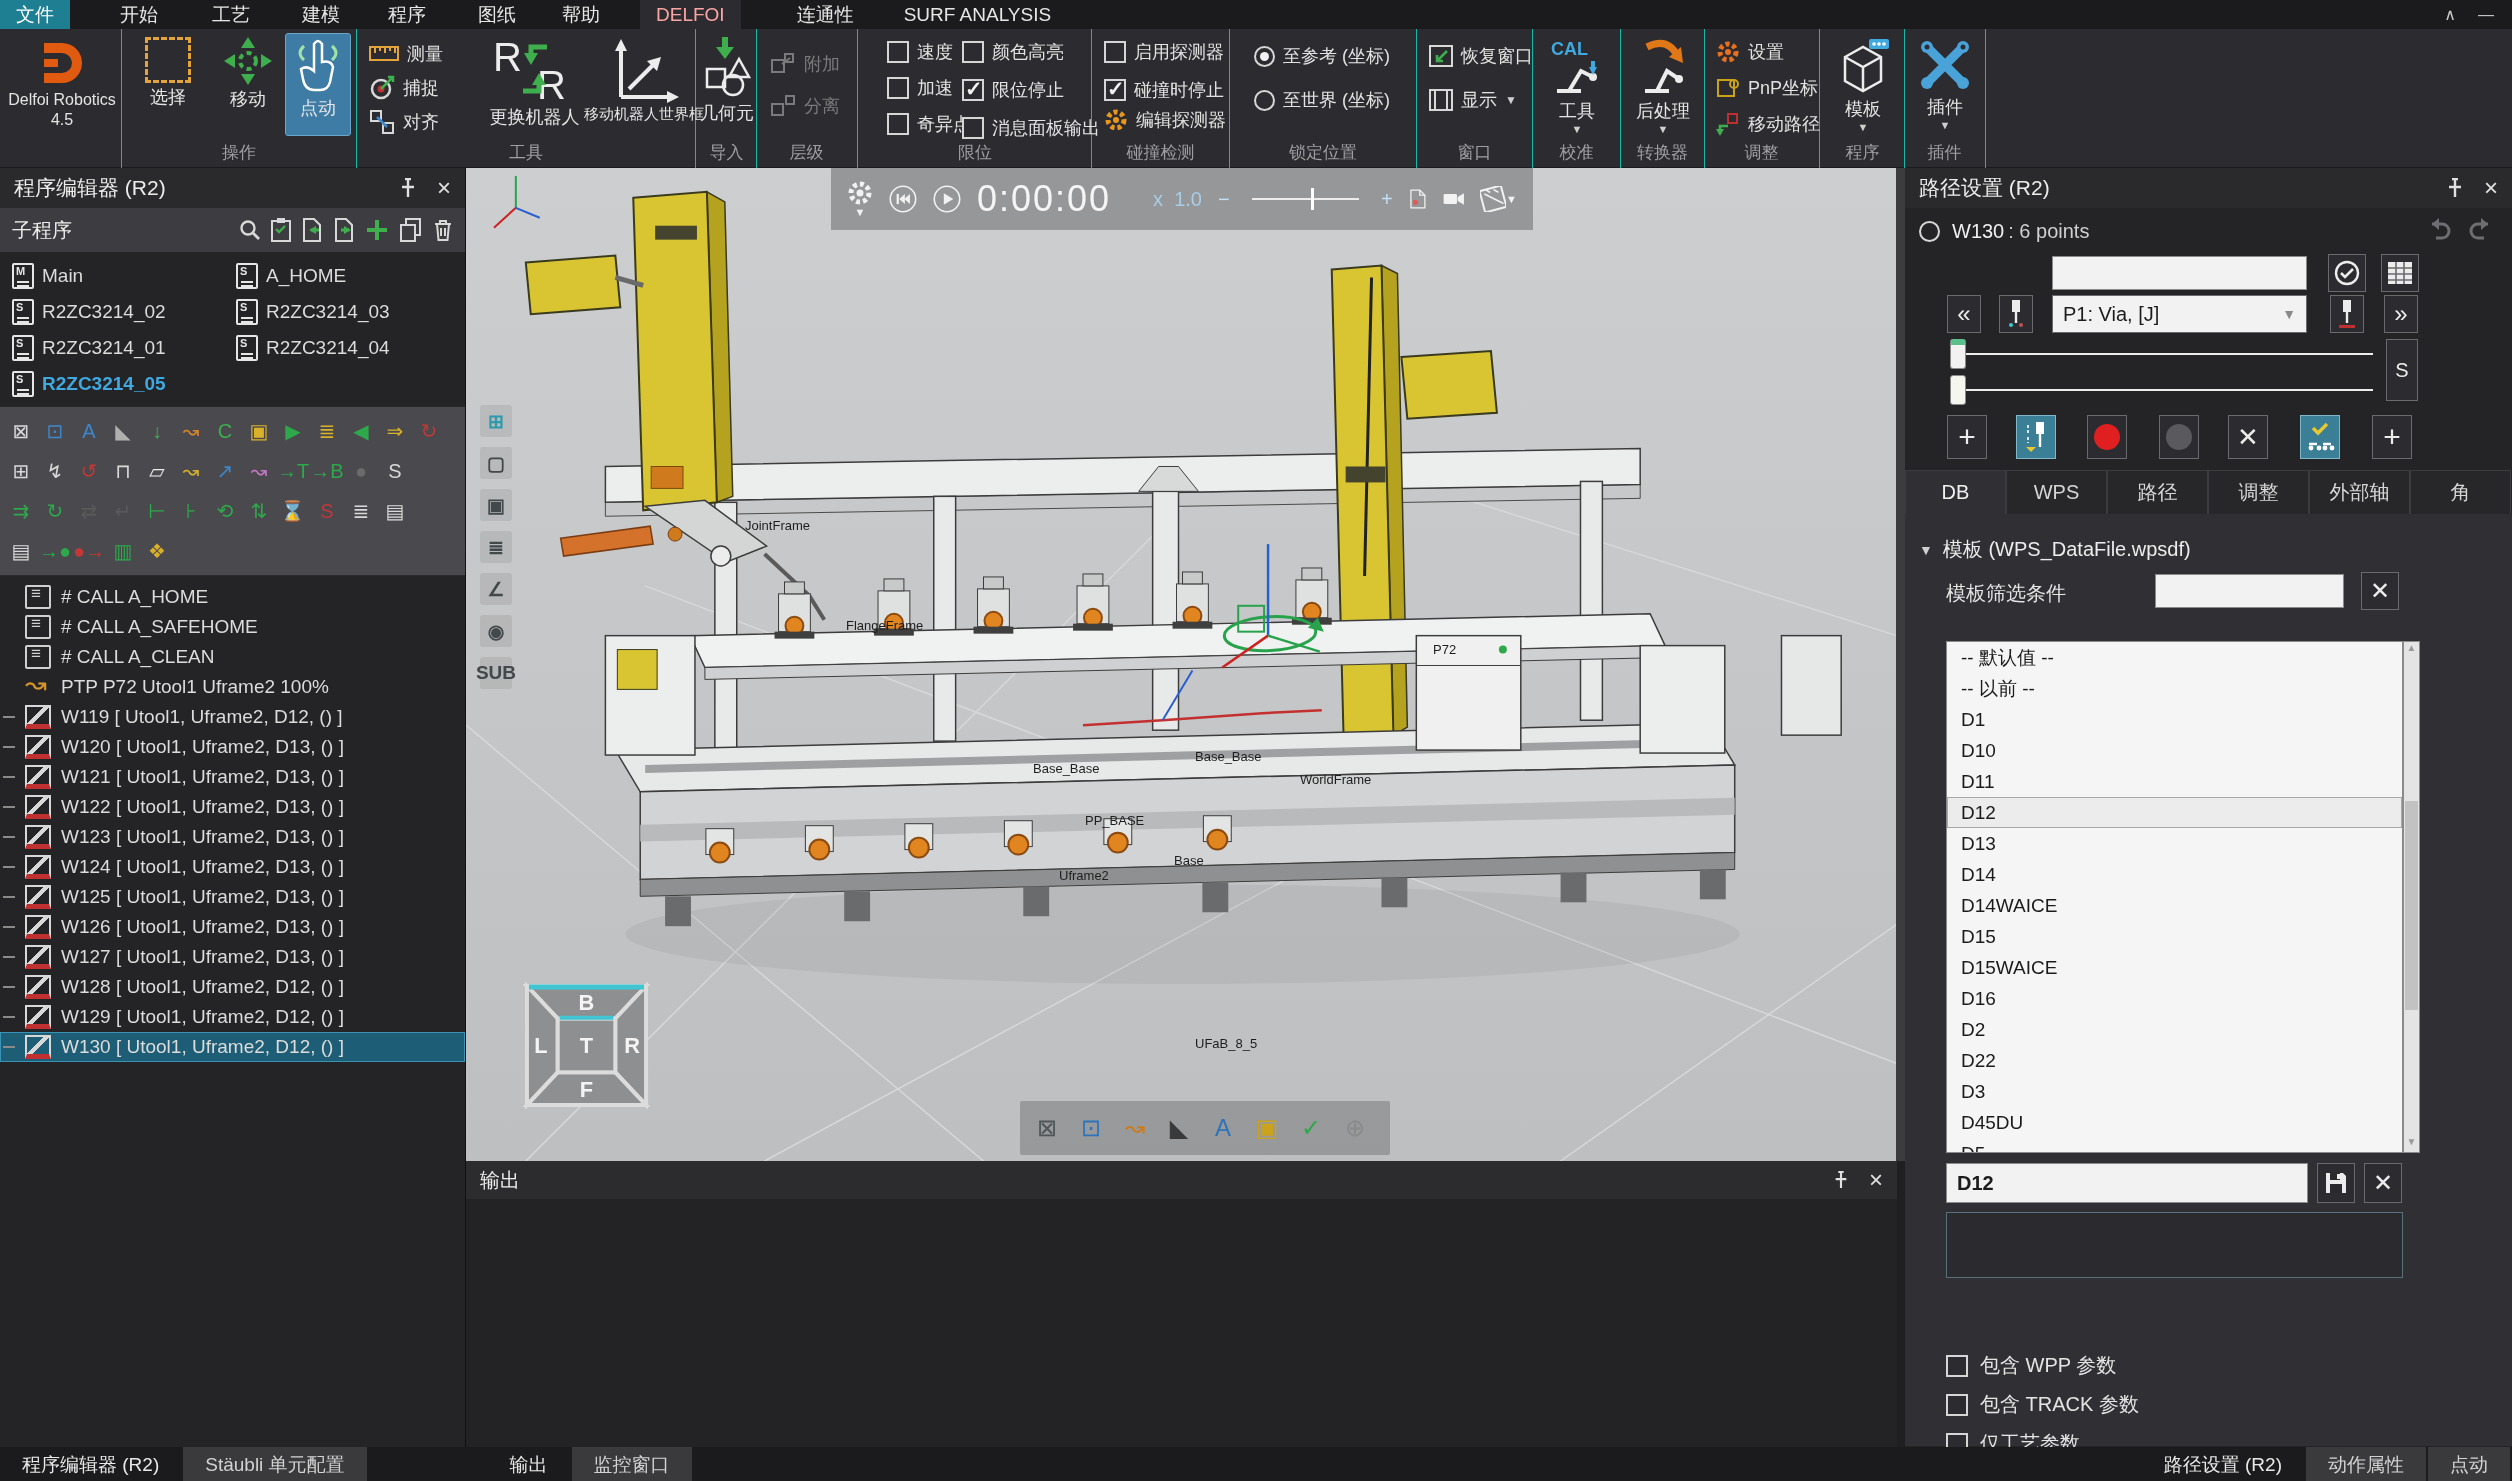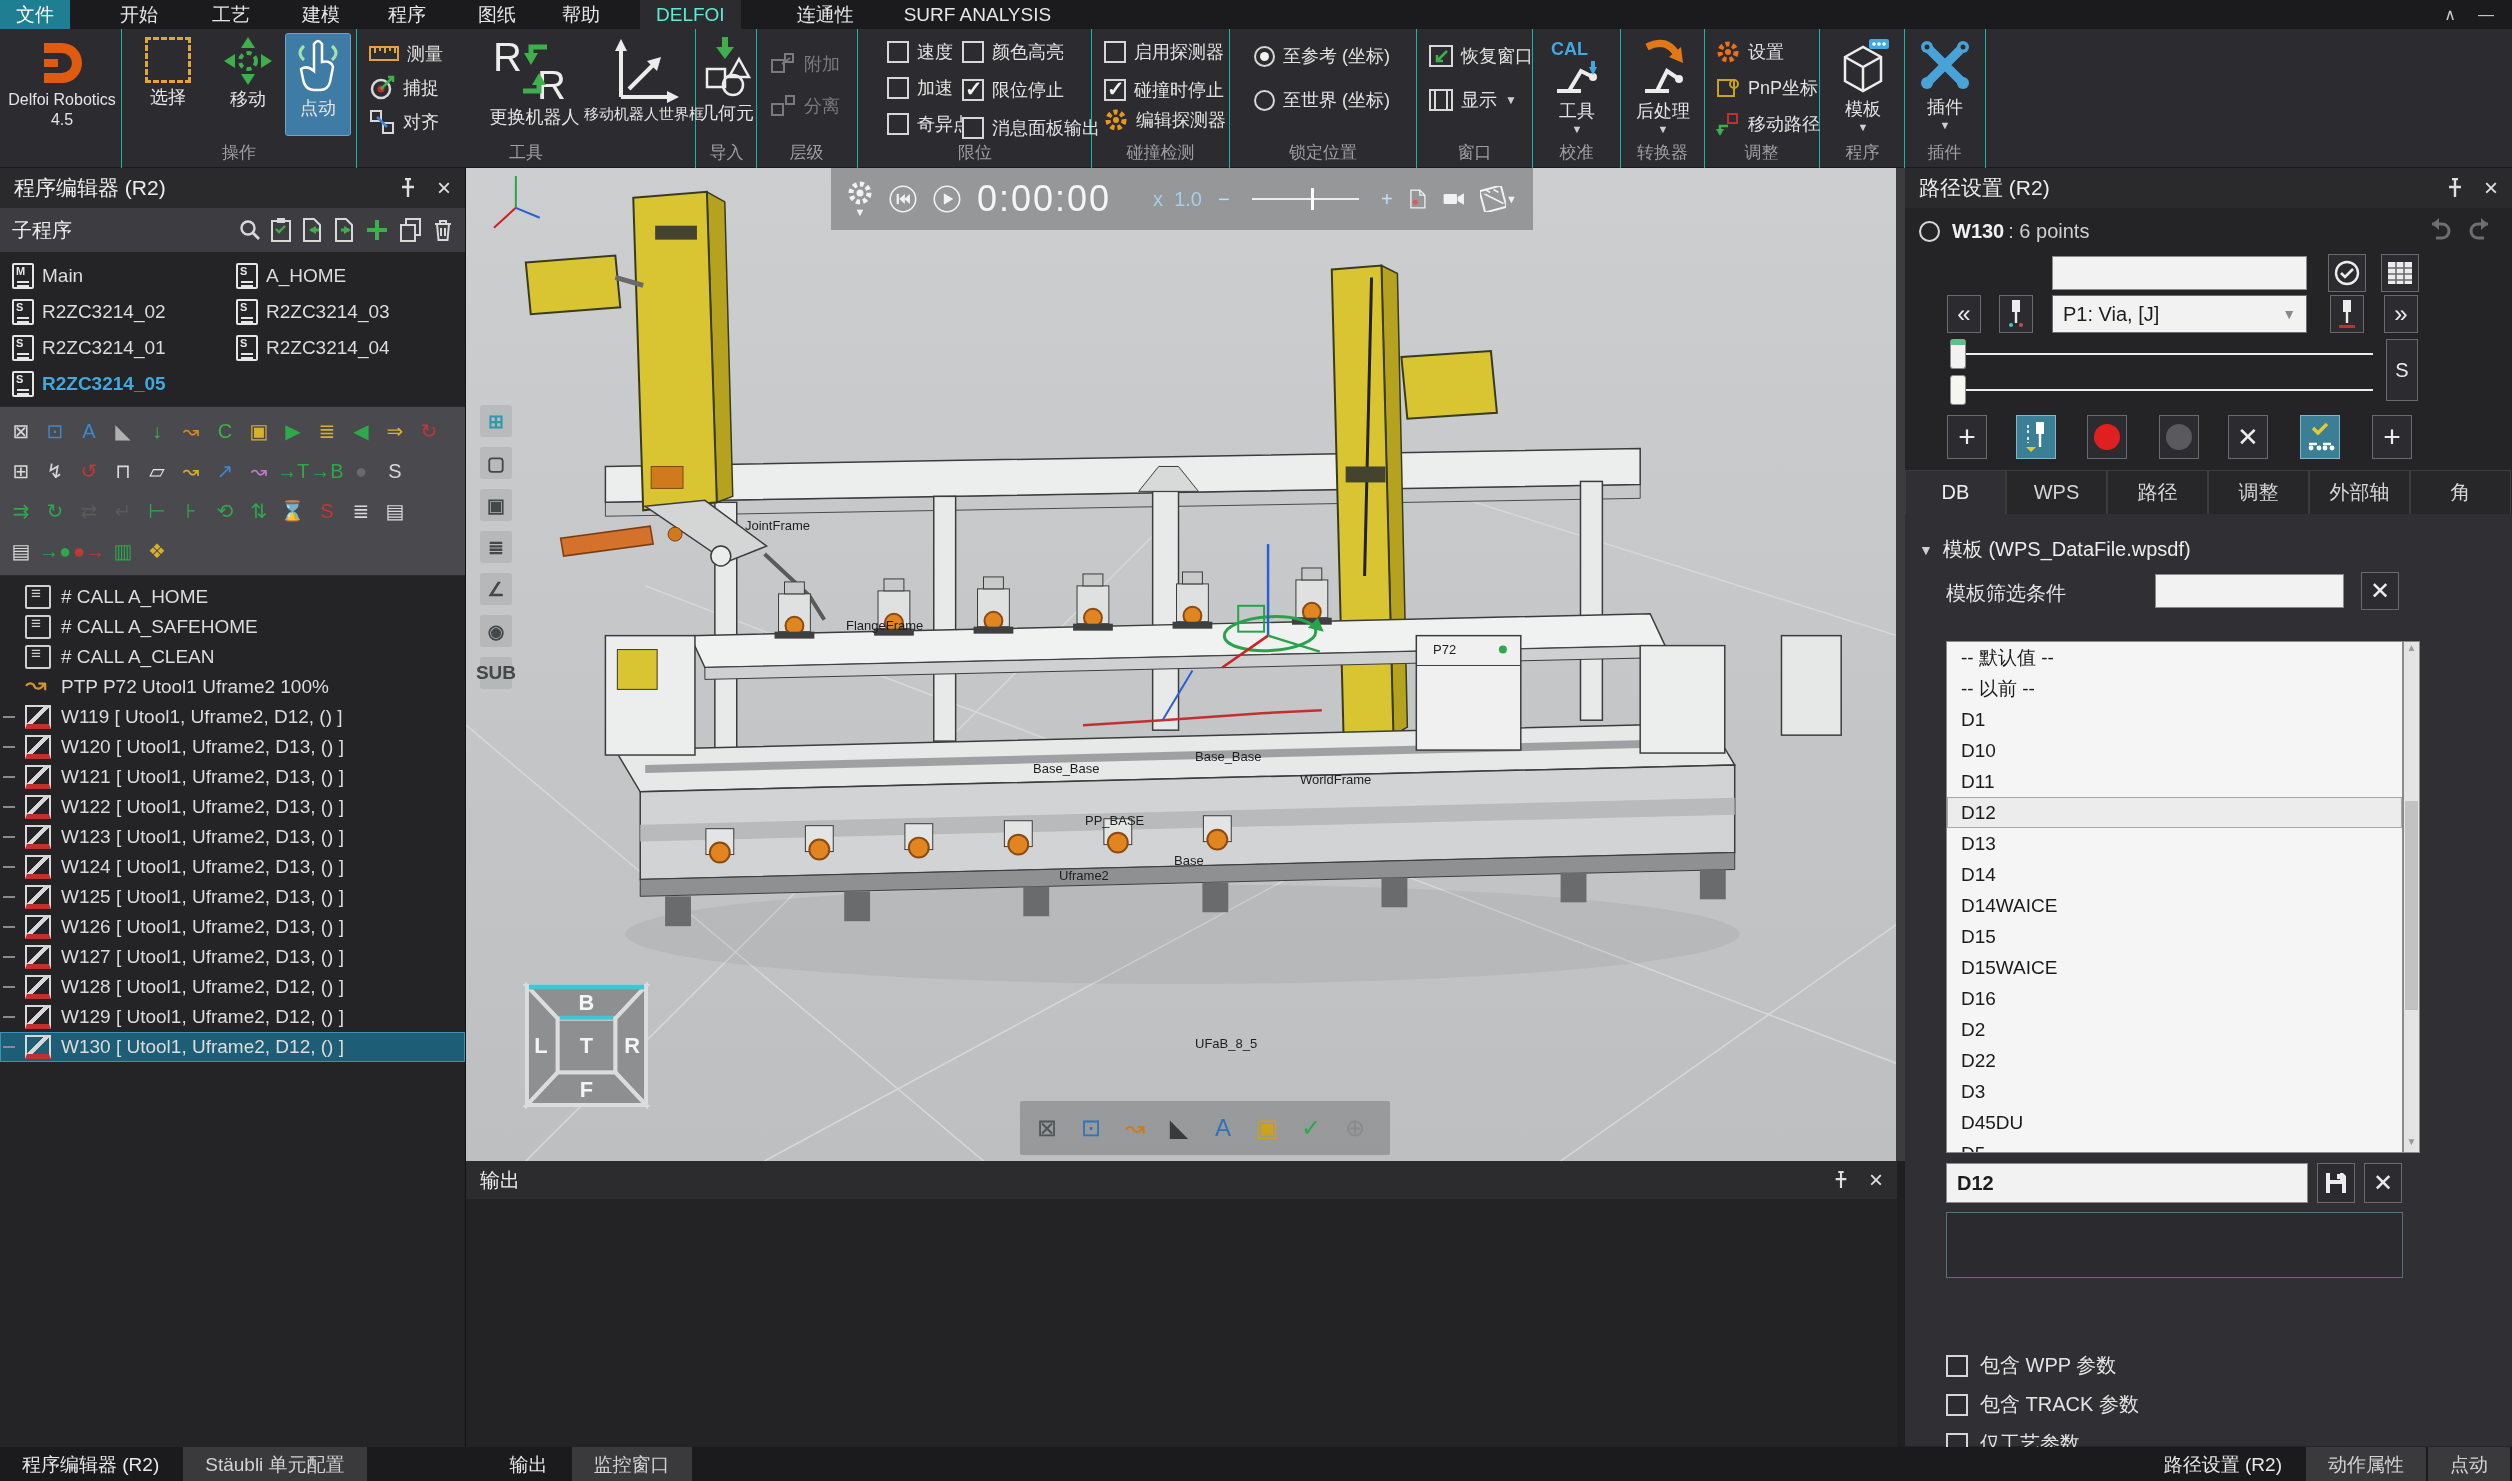--- a/index.html
+++ b/index.html
@@ -2,21 +2,21 @@
 <html><head>
 <meta charset="utf-8">
 <style>
 *{margin:0;padding:0;box-sizing:border-box}
 html,body{width:2512px;height:1482px}
 body{position:relative;background:#1f1f21;font-family:"Liberation Sans",sans-serif;color:#ddd;overflow:hidden;font-size:19px}
 
 .menubar{position:absolute;left:0;top:0;width:2512px;height:29px;background:#1b1b1d;display:flex;align-items:stretch}
 .menu-item{display:flex;align-items:center;padding:0 16px;font-size:19px;color:#e6e6e6;cursor:default}
 .menu-item.teal{background:#1e7f93;color:#fff}
-.menu-item.active{background:#2c2c30;color:#5eead4}
+.menu-item.active{background:#2c2c30;color:#fca5a5}
 .win-controls{margin-left:auto;display:flex;align-items:center;gap:22px;padding-right:18px;color:#c8c8c8;font-size:16px}
 
 .ribbon{position:absolute;left:0;top:29px;width:2512px;height:139px;background:#2c2c30;border-bottom:1px solid #1a1a1c}
 .rgroup{position:absolute;top:0;height:139px;border-right:1px solid #14b8a6}
 .glabel{position:absolute;left:0;right:0;bottom:4px;text-align:center;color:#9f9fa2;font-size:17px}
 .rbig{position:absolute;top:4px;display:flex;flex-direction:column;align-items:center;gap:2px;padding-top:4px;border-radius:3px}
 .rbig .blabel{font-size:18px;color:#e4e4e4;white-space:nowrap}
 .rbig .caret{font-size:11px;color:#cfcfcf;line-height:8px}
 .rrow{position:absolute;display:flex;align-items:center;gap:8px;height:30px}
 .rrow .rlabel{font-size:18px;color:#e2e2e2;white-space:nowrap}
@@ -972,21 +972,21 @@
     <div class="ptools">
       <svg width="18" height="20" viewBox="0 0 18 20">
           <path d="M9 1 v8 M3 9 h12 M9 9 v10 M6 1 h6" stroke="#e0e0e0" stroke-width="2.4" fill="none"></path>
         </svg>
       <span class="xchar">×</span>
     </div>
   </div>
 
   <div style="position:absolute;left:14px;top:52px;display:flex;align-items:center;gap:12px">
     <span class="radio"></span>
-    <span style="font-size:20px;font-weight:bold;color:#f0f0f0">W130</span>
+    <span style="font-size:20px;font-weight:normal;color:#f0f0f0">W130</span>
       <span style="font-size:20px;color:#cfcfcf;margin-left:-8px">: 6 points</span>
   </div>
   <div style="position:absolute;right:18px;top:48px;display:flex;gap:16px">
     <svg width="26" height="26" viewBox="0 0 26 26">
         <path d="M6 8 h10 a7 7 0 1 1 0 14 h-6" fill="none" stroke="#6e6e72" stroke-width="3"></path>
         <polygon points="6,8 13,2 13,14" fill="#6e6e72"></polygon>
       </svg>
     <svg width="26" height="26" viewBox="0 0 26 26">
         <path d="M20 8 h-10 a7 7 0 1 0 0 14 h6" fill="none" stroke="#6e6e72" stroke-width="3"></path>
         <polygon points="20,8 13,2 13,14" fill="#6e6e72"></polygon>

